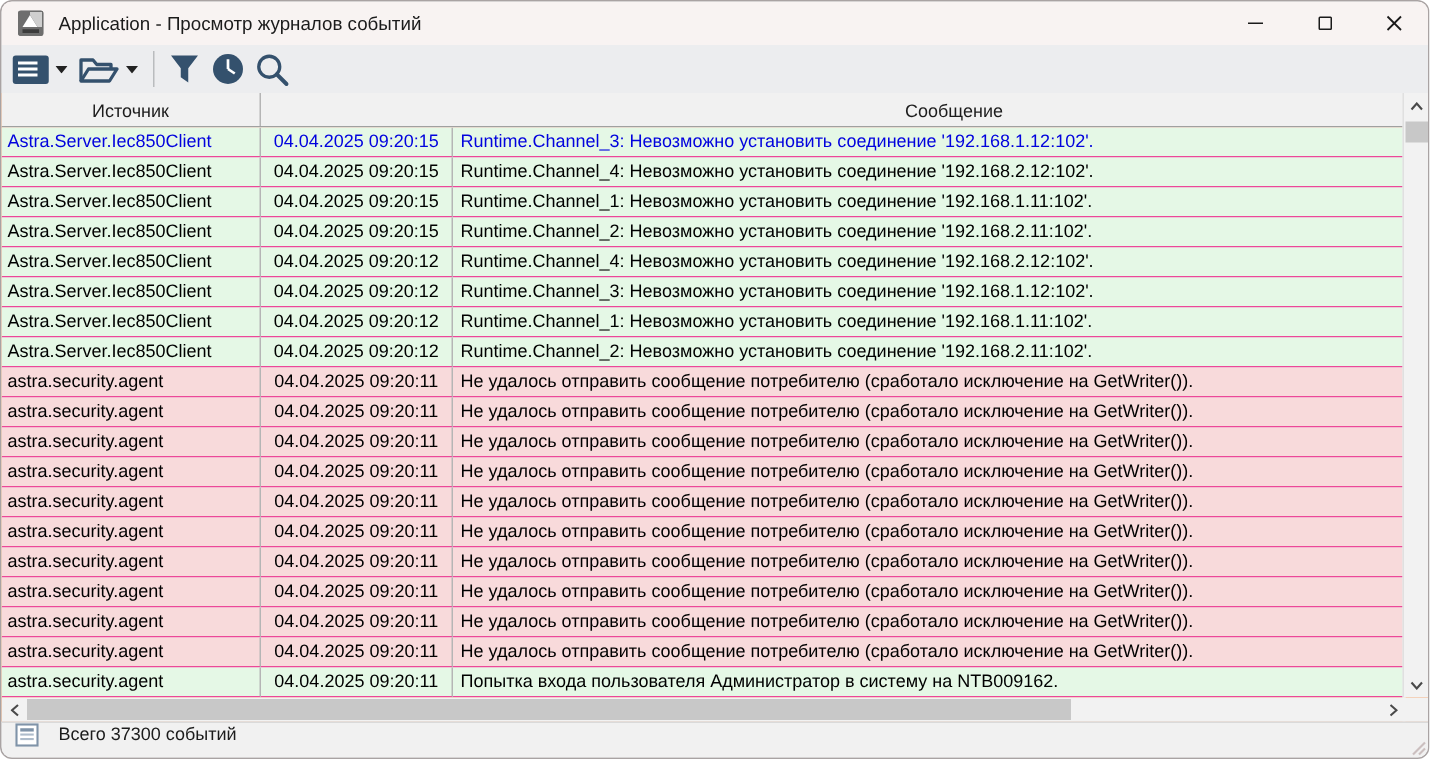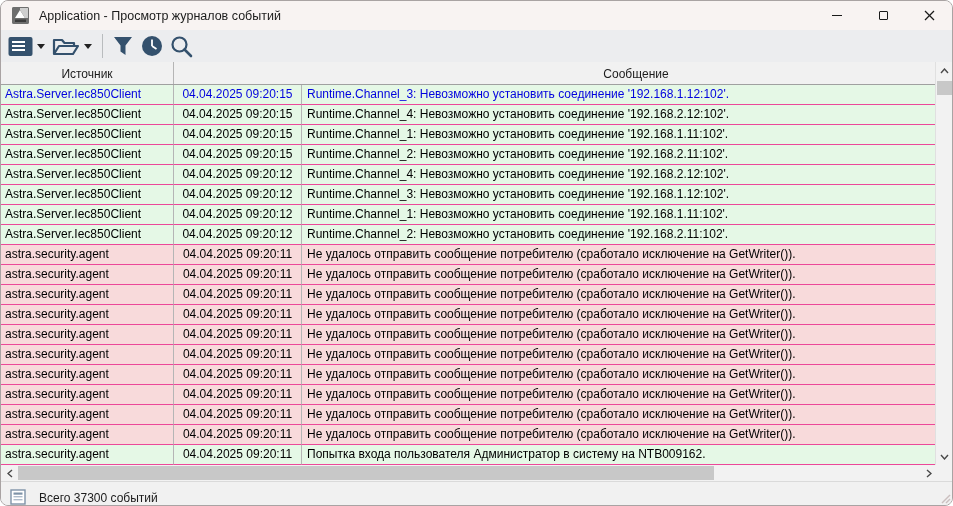--- a/index.html
+++ b/index.html
@@ -59,21 +59,21 @@
 
   .hscroll { position:absolute; top:403px; left:0; width:936px; height:16px; background:#f2f2f2; }
   .hs-left, .hs-right { position:absolute; top:0; width:17px; height:16px;
              display:flex; align-items:center; justify-content:center; }
   .hs-left { left:0; } .hs-right { right:0; }
   .hs-thumb { position:absolute; left:17px; top:1px; width:696px; height:14px; background:#c8c8c8; }
   .corner { position:absolute; top:403px; right:0; width:17px; height:16px; background:#f2f2f2; }
 
   
   .statusbar { height:24px; background:#f1f1f1; border-top:1px solid #dadada;
-               display:flex; align-items:flex-end; position:relative; }
+               display:flex; align-items:flex-start; position:relative; }
   .status-icon { margin:0 13px 0 9px; line-height:0; }
   .status-text { font-size:12px; color:#1b1b1b; }
   .resize-grip { position:absolute; right:1px; bottom:1px; line-height:0; }
 </style>
 </head>
 <body>
 
 <div class="window">
 
   <div class="titlebar">

